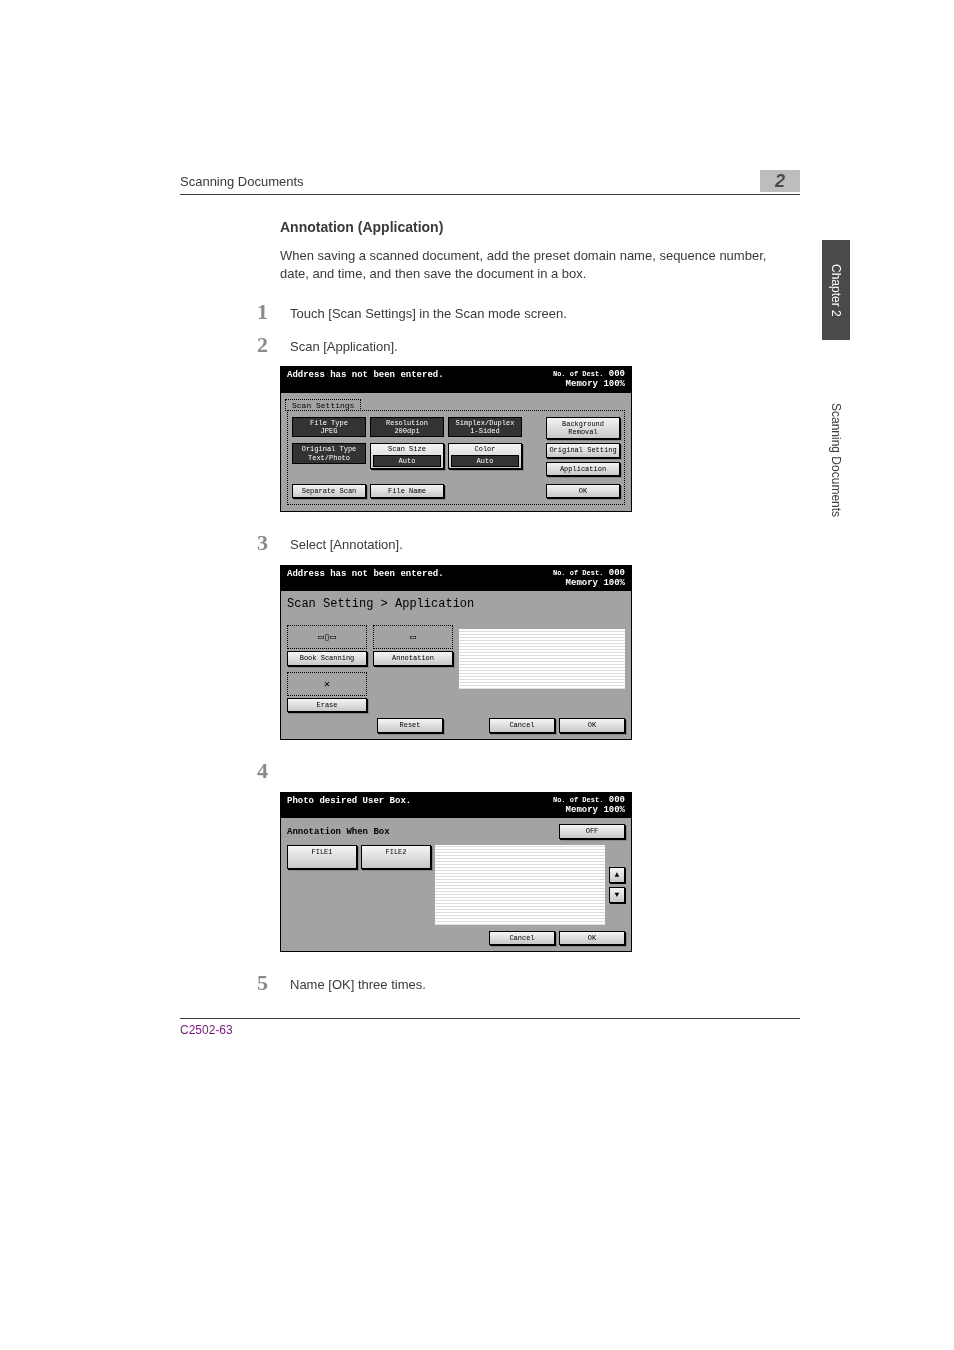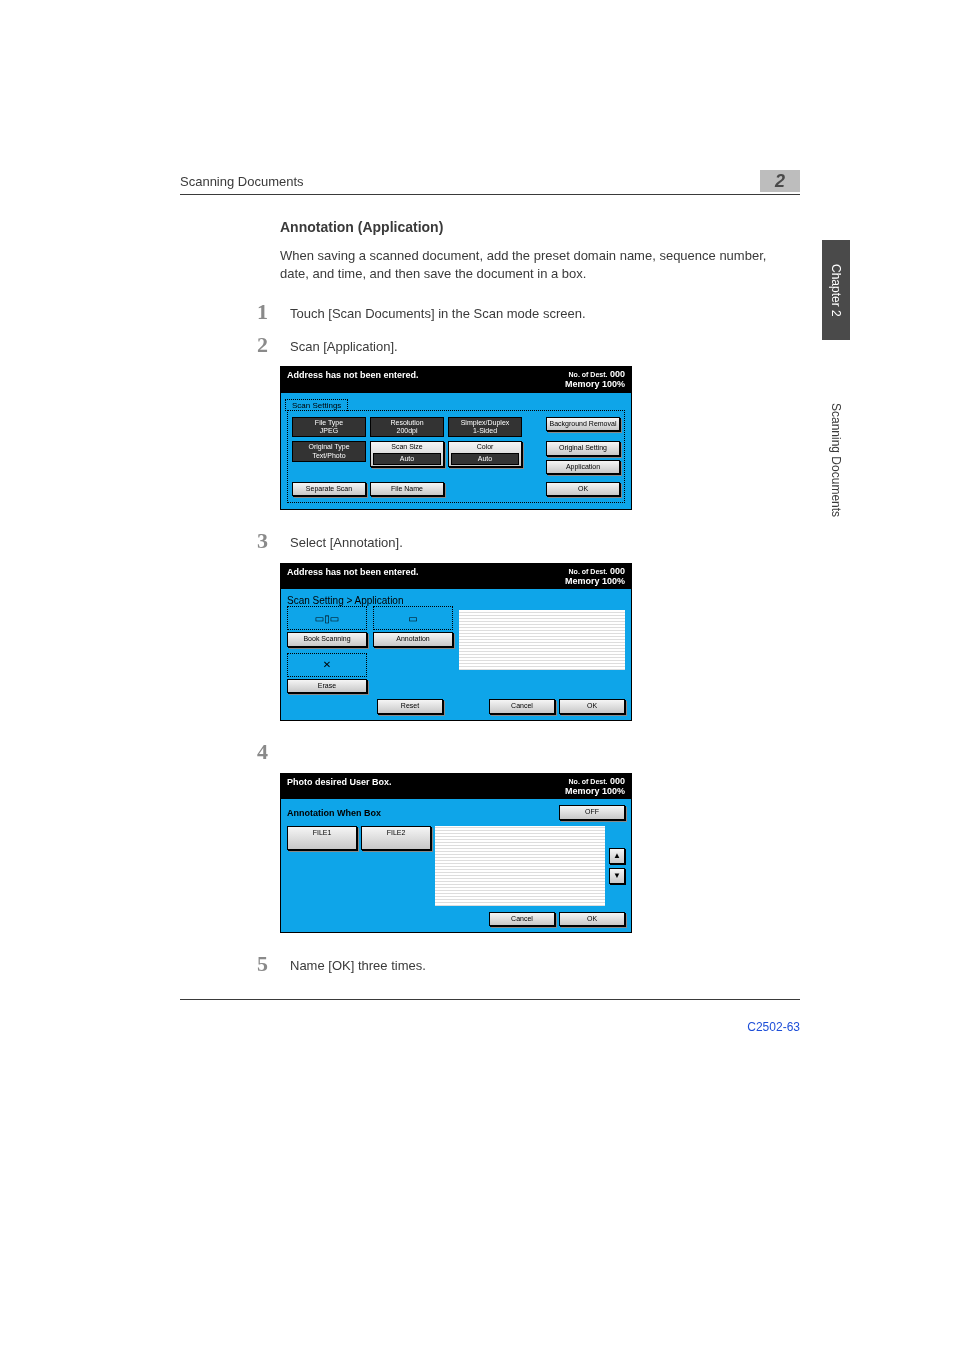--- a/index.html
+++ b/index.html
@@ -69,23 +69,23 @@
     .step-text {
       font-size: 13px;
       color: #3a3a3a;
       line-height: 1.4;
       padding-top: 4px;
     }
     .ui-shot {
       margin: 6px 0 20px 100px;
       border: 1px solid #000;
       width: 350px;
-      font-family: Liberation Sans, sans-serif;
+      font-family: Liberation Mono, monospace;
       font-size: 9px;
-      background: #0ea5e9;
+      background: #a3a3a3;
       color: #000;
     }
     .ui-header {
       background: #000;
       color: #fff;
       padding: 3px 6px;
       display: flex;
       justify-content: space-between;
       font-weight: bold;
     }
@@ -207,26 +207,26 @@
       display:flex;align-items:center;justify-content:center;
       box-shadow: 1px 1px 0 #000;
       font-size:8px;
     }
     .ui4-footer {
       display:flex; justify-content:flex-end; gap:4px; margin-top:6px;
     }
     .ui4-footer .fbtn { width: 60px; }
     .page-footer {
       display: flex;
-      justify-content: flex-end;
+      justify-content: flex-start;
       border-top: 1px solid #3a3a3a;
-      padding-top: 20px;
+      padding-top: 4px;
       font-size: 12px;
       margin-top: 24px;
-      color: #1d4ed8;
+      color: #701a75;
     }
     
     .side-tab {
       position: absolute;
       right: 104px;
       width: 28px;
       text-align: center;
     }
     .side-tab.dark {
       top: 240px;
@@ -258,21 +258,21 @@
   <div class="running-head">
     <span class="title">Scanning Documents</span>
     <span class="chapter-chip">2</span>
   </div>
 
   <div class="section-heading">Annotation (Application)</div>
   <p class="intro-para">When saving a scanned document, add the preset domain name, sequence number, date, and time, and then save the document in a box.</p>
 
   <div class="step">
     <div class="step-num">1</div>
-    <div class="step-text">Touch [Scan Documents] in the Scan mode screen.</div>
+    <div class="step-text">Touch [Scan Settings] in the Scan mode screen.</div>
   </div>
 
   <div class="step">
     <div class="step-num">2</div>
     <div class="step-text">Scan [Application].</div>
   </div>
 
   <div class="ui-shot">
     <div class="ui-header">
       <span>Address has not been entered.</span>
@@ -353,21 +353,21 @@
   <div class="ui-shot">
     <div class="ui-header">
       <span>Address has not been entered.</span>
       <span class="right">
         <span class="tiny">No. of Dest.</span>
         <span>000</span><br>
         <span>Memory 100%</span>
       </span>
     </div>
     <div class="ui-body">
-      <div style="font-size:10px;margin-bottom:0">Scan Setting &gt; Application</div>
+      <div style="font-size:12px;margin-bottom:14px">Scan Setting &gt; Application</div>
       <div class="ui3-cols">
         <div>
           <div class="icon-box">▭▯▭</div>
           <div class="btn3d small" style="margin-top:2px">Book Scanning</div>
           <div class="icon-box" style="margin-top:6px">✕</div>
           <div class="btn3d small" style="margin-top:2px">Erase</div>
         </div>
         <div>
           <div class="icon-box">▭</div>
           <div class="btn3d small" style="margin-top:2px">Annotation</div>

